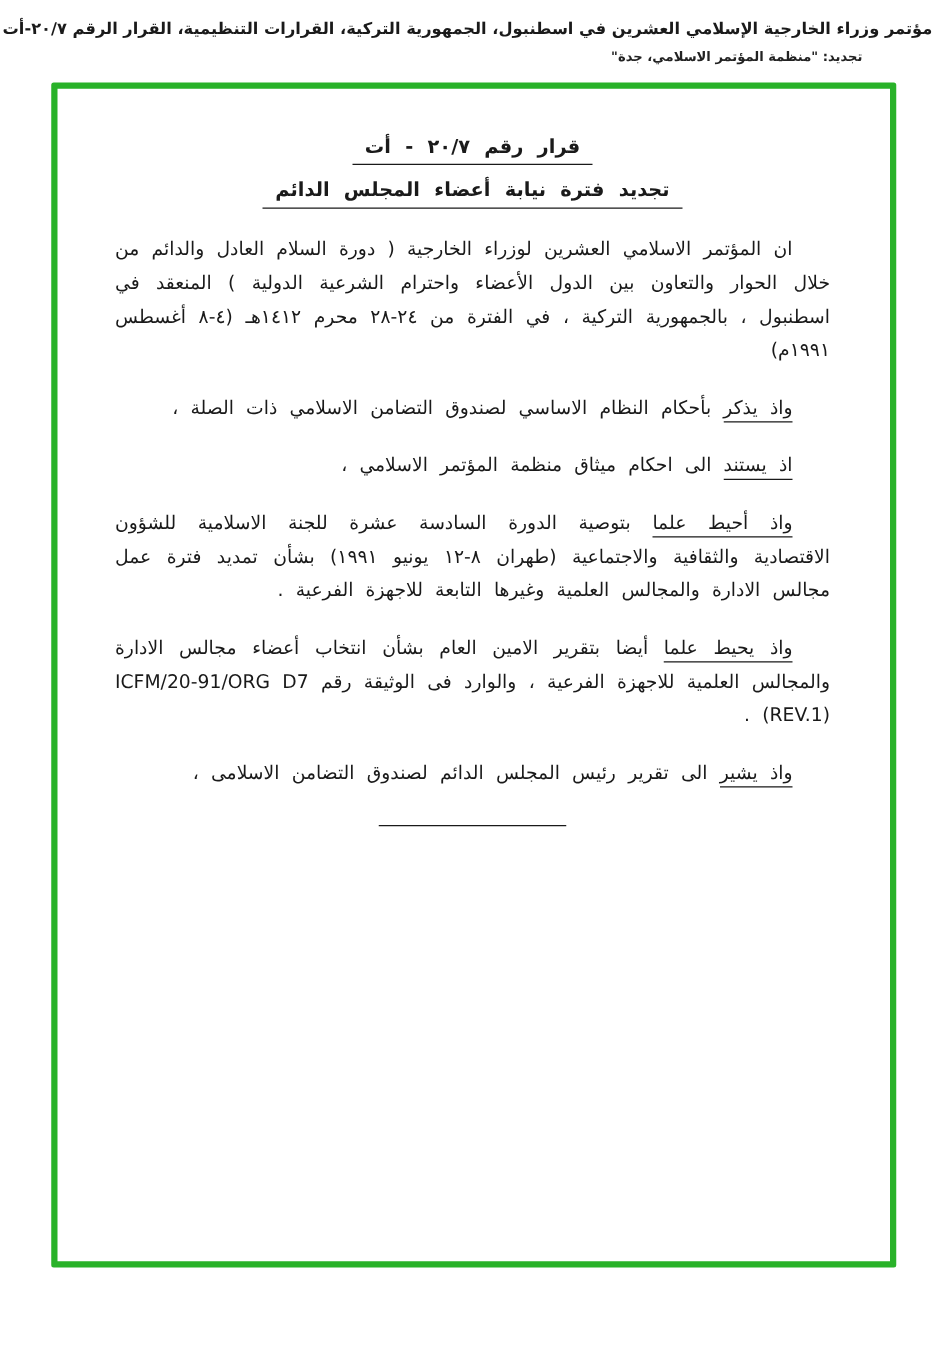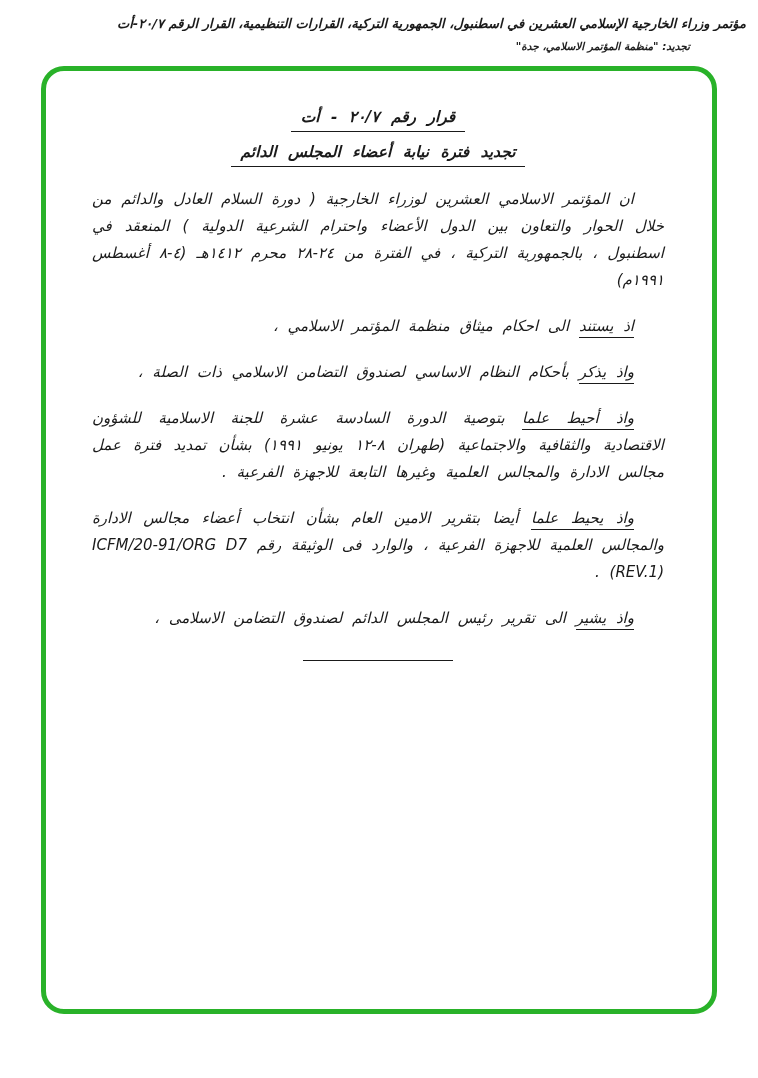--- a/index.html
+++ b/index.html
@@ -1,15 +1,15 @@
 <!DOCTYPE html>
 <html lang="ar" dir="rtl"><head>
 <meta charset="utf-8">
 <style>
-  * { margin: 0; padding: 0; box-sizing: border-box; font-style: italic; }
+  * { margin: 0; padding: 0; box-sizing: border-box; }
   html, body { background: #ffffff; }
   .page {
     position: relative;
     width: 758px;
     height: 1078px;
     margin: 0 auto;
     background: #ffffff;
     font-family: "DejaVu Sans", sans-serif;
     color: #1a1a1a;
     direction: rtl;
@@ -27,21 +27,21 @@
     padding: 9px 68px 0 0;
     font-size: 10.5px;
     font-weight: bold;
     text-align: right;
     color: #222;
   }
   .frame {
     margin: 14px 41px 0 41px;
     height: 948px;
     border: 5px solid #29b229;
-    border-radius: 23px;
+    border-radius: 2px;
     padding: 36px 48px 18px 46px;
     background: #ffffff;
     overflow: hidden;
   }
   .titles { text-align: center; margin-bottom: 14px; }
   .title-line { margin-bottom: 10px; }
   .title-line span {
     display: inline-block;
     font-size: 15.5px;
     font-weight: bold;
@@ -85,23 +85,23 @@
       <div class="title-line">
         <span>قرار رقم ٢٠/٧ - أت</span>
       </div>
       <div class="title-line">
         <span>تجديد فترة نيابة أعضاء المجلس الدائم</span>
       </div>
     </div>
 
     <p class="para"><span class="lead"></span><span>ان المؤتمر الاسلامي العشرين لوزراء الخارجية ( دورة السلام العادل والدائم من خلال الحوار والتعاون بين الدول الأعضاء واحترام الشرعية الدولية ) المنعقد في اسطنبول ، بالجمهورية التركية ، في الفترة من ٢٤-٢٨ محرم ١٤١٢هـ (٤-٨ أغسطس ١٩٩١م)</span></p>
 
+    <p class="para"><span class="lead">واذ يذكر</span><span> بأحكام النظام الاساسي لصندوق التضامن الاسلامي ذات الصلة ،</span></p>
+
     <p class="para"><span class="lead">اذ يستند</span><span> الى احكام ميثاق منظمة المؤتمر الاسلامي ،</span></p>
-
-    <p class="para"><span class="lead">واذ يذكر</span><span> بأحكام النظام الاساسي لصندوق التضامن الاسلامي ذات الصلة ،</span></p>
 
     <p class="para"><span class="lead">واذ أحيط علما</span><span> بتوصية الدورة السادسة عشرة للجنة الاسلامية للشؤون الاقتصادية والثقافية والاجتماعية (طهران ٨-١٢ يونيو ١٩٩١) بشأن تمديد فترة عمل مجالس الادارة والمجالس العلمية وغيرها التابعة للاجهزة الفرعية .</span></p>
 
     <p class="para"><span class="lead">واذ يحيط علما</span><span> أيضا بتقرير الامين العام بشأن انتخاب أعضاء مجالس الادارة والمجالس العلمية للاجهزة الفرعية ، والوارد فى الوثيقة رقم ICFM/20-91/ORG D7 (REV.1) .</span></p>
 
     <p class="para"><span class="lead">واذ يشير</span><span> الى تقرير رئيس المجلس الدائم لصندوق التضامن الاسلامى ،</span></p>
 
 
     <div class="divider"></div>
 

